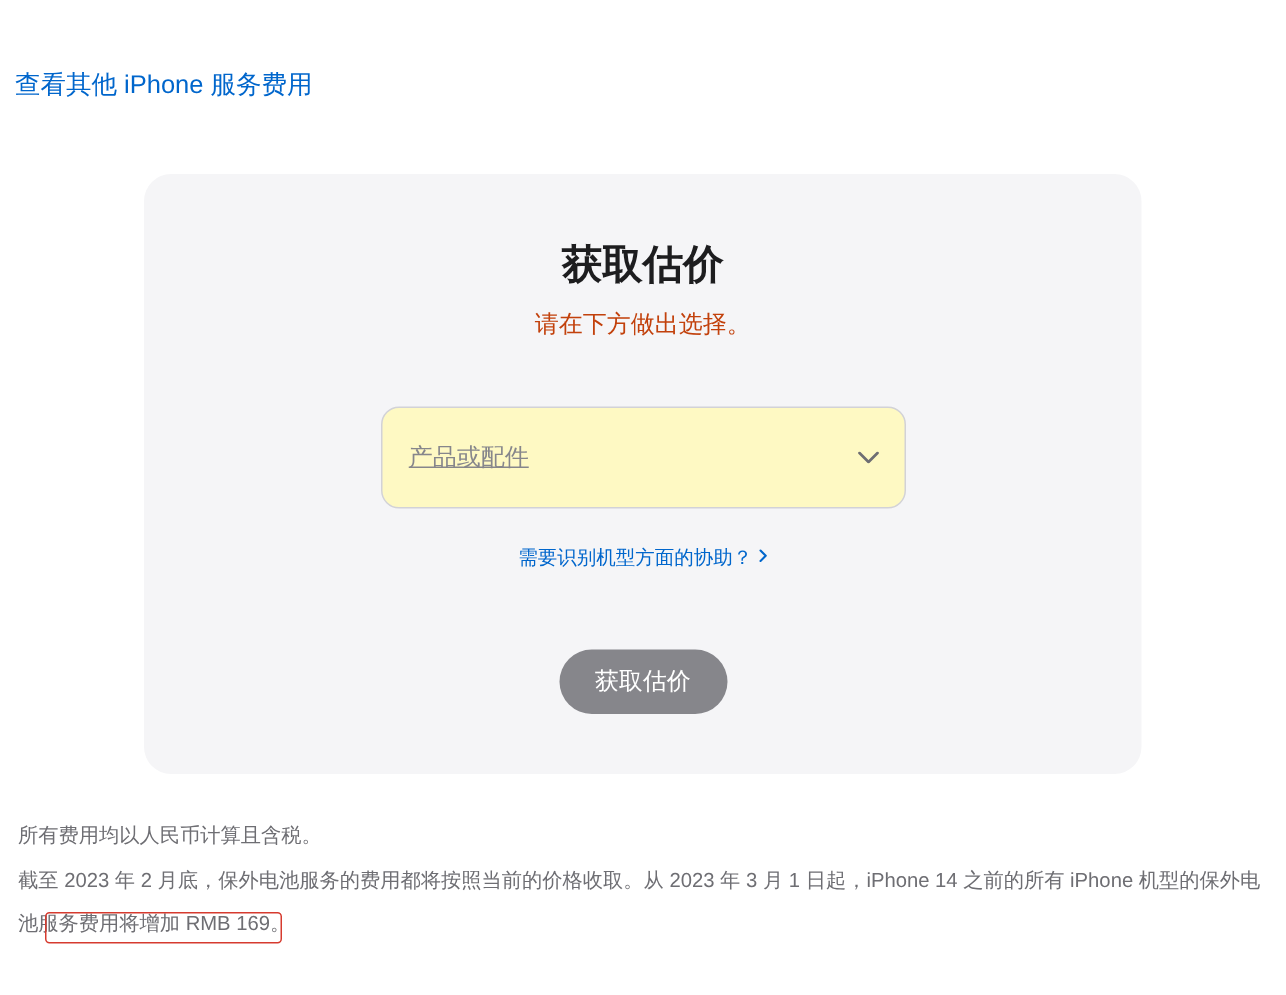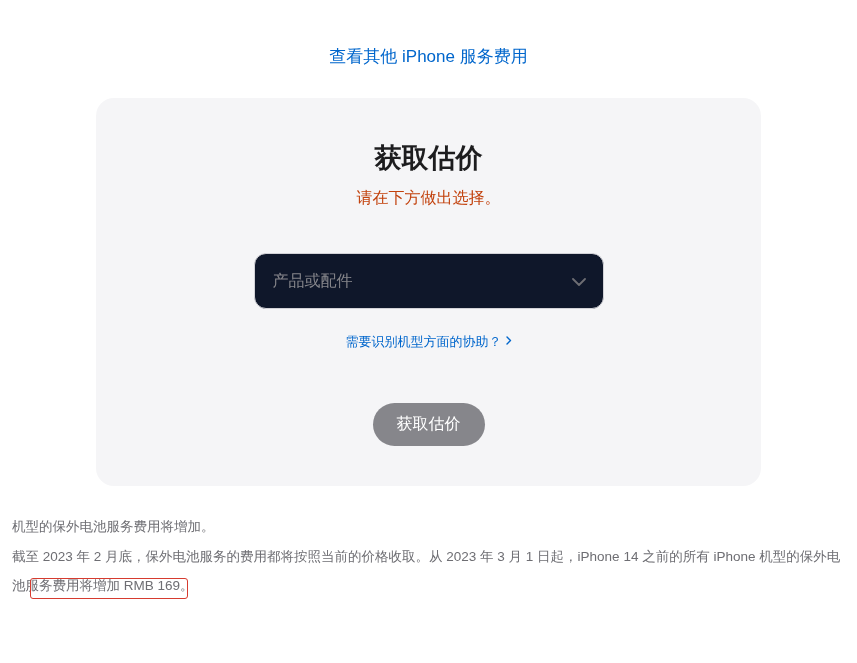--- a/index.html
+++ b/index.html
@@ -11,23 +11,22 @@
       font-family: -apple-system, BlinkMacSystemFont, "SF Pro Text", "Helvetica Neue", Arial, sans-serif;
       background: #fff;
       width: 857px;
       height: 663px;
       overflow: hidden;
     }
     .page {
       padding: 10px 10px 0 10px;
     }
     .top-link {
-      text-align: center;
       margin-top: 35px;
-      margin-bottom: 30px;
+      margin-bottom: 48px;
     }
     .top-link a {
       color: #0066cc;
       text-decoration: none;
       font-size: 17px;
       font-weight: 400;
       cursor: pointer;
     }
     .card {
       background: #f5f5f7;
@@ -48,34 +47,35 @@
       color: #c2410c;
       margin-bottom: 44px;
     }
     .select-wrapper {
       position: relative;
       width: 350px;
       margin: 0 auto 22px auto;
     }
     .select-box {
       width: 100%;
-      height: 56px;
-      background: #0f172a;
+      height: 68px;
+      background: #fef9c3;
       border: 1px solid #d2d2d7;
       border-radius: 12px;
       padding: 0 45px 0 18px;
       font-size: 16px;
       color: #86868b;
       text-align: left;
       cursor: pointer;
       display: flex;
       align-items: center;
       -webkit-appearance: none;
       appearance: none;
       outline: none;
+      text-decoration: underline;
     }
     .chevron {
       position: absolute;
       right: 18px;
       top: 50%;
       transform: translateY(-50%);
       pointer-events: none;
     }
     .help-link {
       color: #0066cc;
@@ -148,17 +148,17 @@
           </svg>
       </span>
     </a>
 
     <div>
       <button class="submit-btn">获取估价</button>
     </div>
   </div>
 
   <div class="disclaimer">
-    <p>机型的保外电池服务费用将增加。</p>
+    <p>所有费用均以人民币计算且含税。</p>
     <p>截至 2023 年 2 月底，保外电池服务的费用都将按照当前的价格收取。从 2023 年 3 月 1 日起，iPhone 14 之前的所有 iPhone 机型的保外电池服务费用将增加 RMB 169。</p>
     <div class="highlight-box"></div>
   </div>
 </div>
 
 </body></html>

